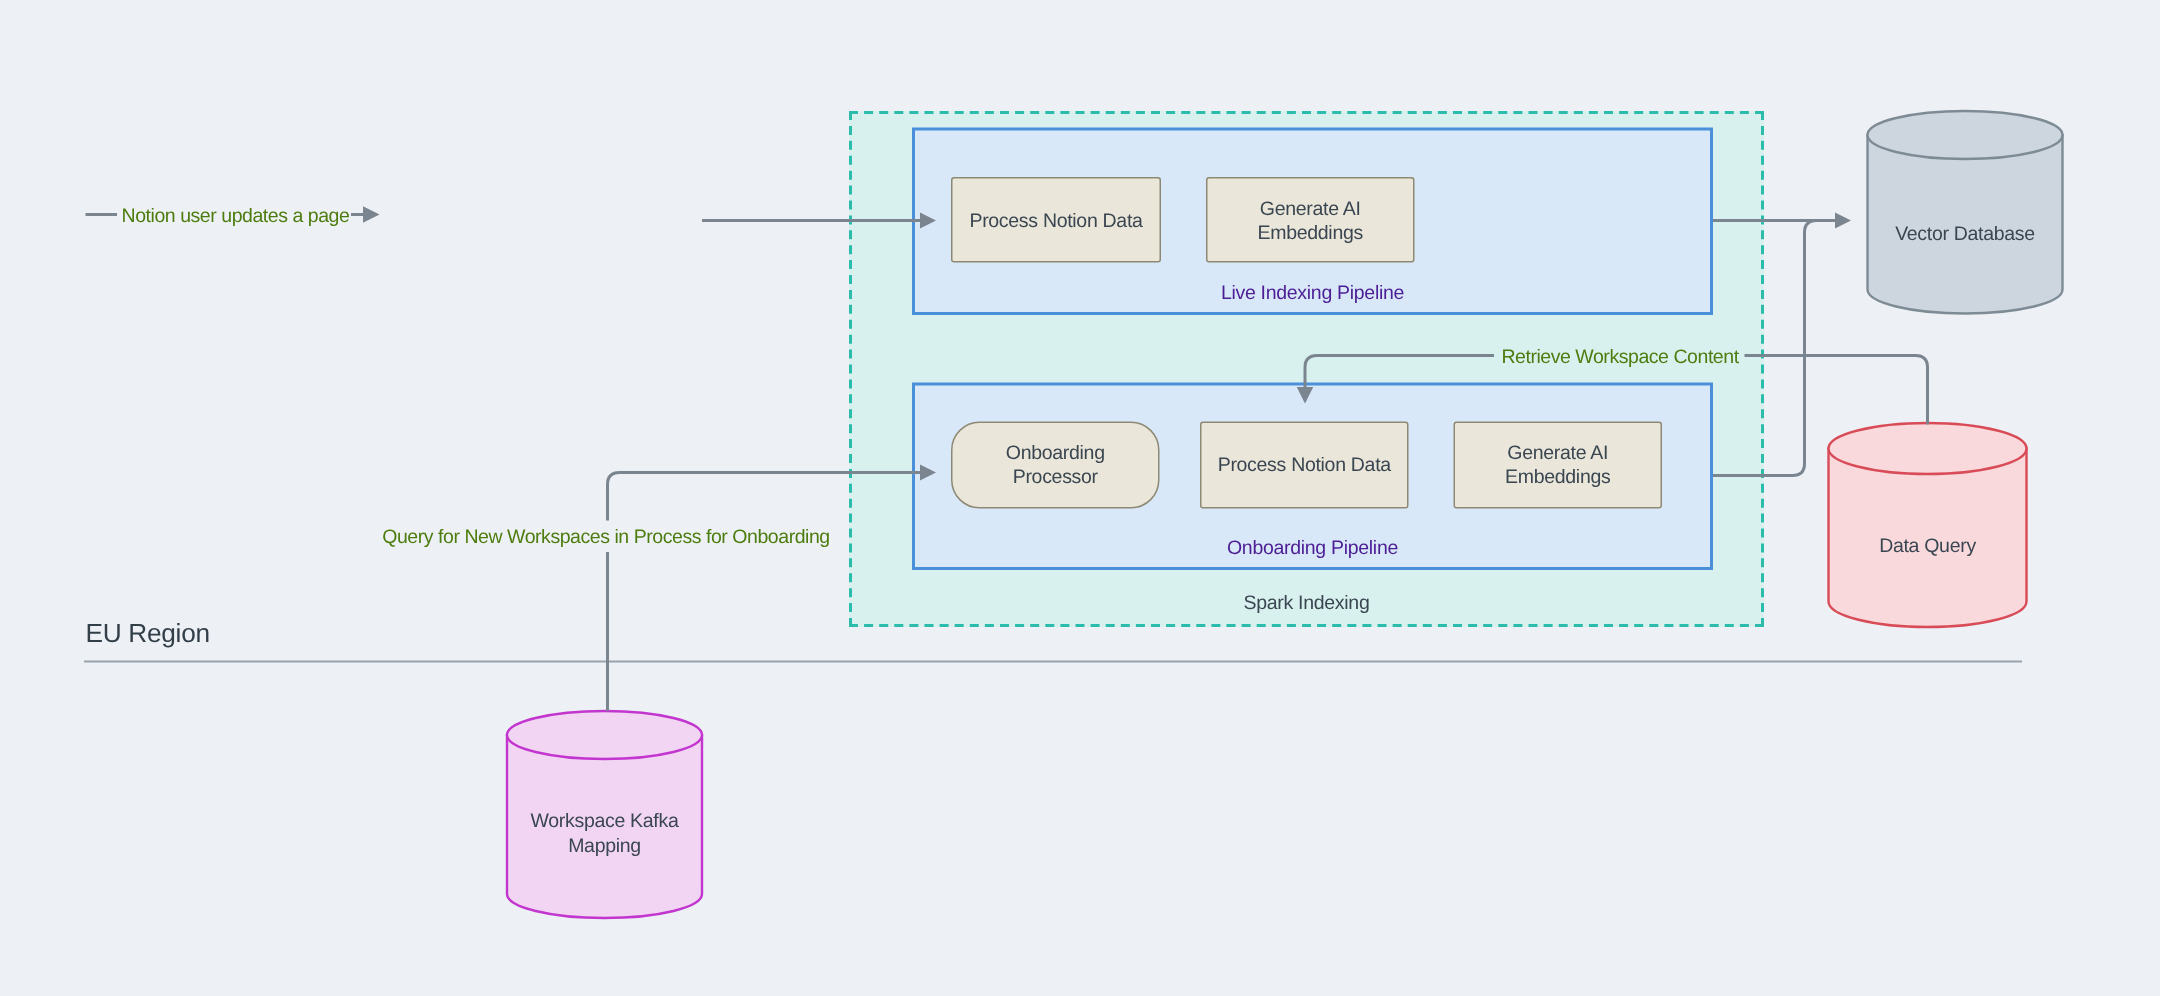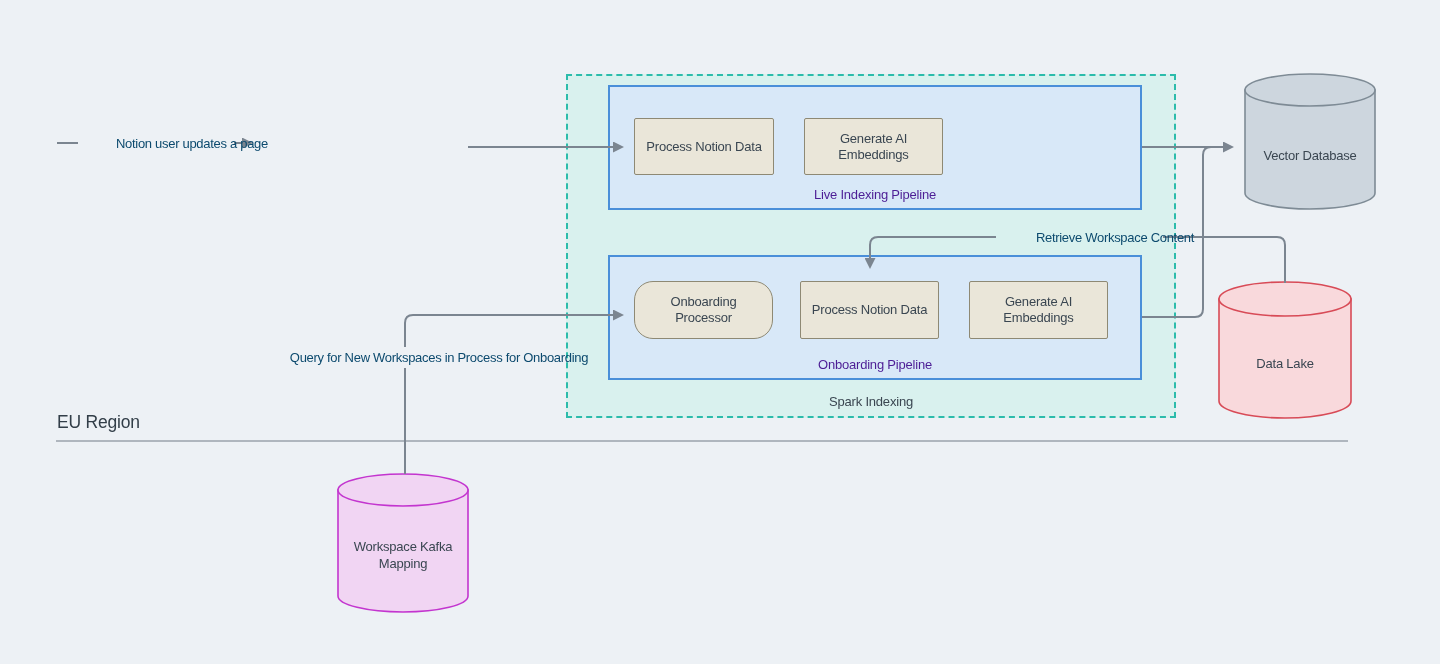--- a/index.html
+++ b/index.html
@@ -49,23 +49,22 @@
     border-radius:2px;
     padding:0 8px;
   }
   .container-title {
     position:absolute; left:0; right:0; bottom:7px;
     font-size:13px; letter-spacing:-0.2px; color:#3a4651; text-align:center;
   }
   .edge-label {
     font-size:13px;
     letter-spacing:-0.3px;
-    color:#0c4a6e;
+    color:#4d7c0f;
     white-space:nowrap;
-    margin-left:35px;
   }
   .cyl-label {
     font-size:13px; letter-spacing:-0.2px; line-height:17px;
     color:#3a4651; text-align:center;
     display:flex; align-items:center; justify-content:center;
   }
   .region-title {
     left:57px; top:412px;
     font-size:17.5px; letter-spacing:-0.2px;
     color:#323e48;
@@ -134,21 +133,21 @@
     <path class="conn" d="M 1142,317 H 1195 Q 1203,317 1203,309 V 155 Q 1203,147 1211,147 H 1226"></path>
 
     <path class="conn" d="M 996,237 H 878 Q 870,237 870,245 V 267" marker-end="url(#arrow)"></path>
     <path class="conn" d="M 1163,237 H 1277 Q 1285,237 1285,245 V 283"></path>
 
     <path class="conn" d="M 405,474 V 368"></path>
     <path class="conn" d="M 405,347 V 323 Q 405,315 413,315 H 622" marker-end="url(#arrow)"></path>
   </svg>
 
   <div class="abs cyl-label" style="left:1245px; top:140px; width:130px; height:30px;">Vector Database</div>
-  <div class="abs cyl-label" style="left:1220px; top:348px; width:130px; height:30px;">Data Lake</div>
+  <div class="abs cyl-label" style="left:1220px; top:348px; width:130px; height:30px;">Data Query</div>
   <div class="abs cyl-label" style="left:338px; top:530px; width:130px; height:50px;">Workspace Kafka Mapping</div>
 
   <div class="abs edge-label" style="left:81px; top:136px;">Notion user updates a page</div>
   <div class="abs edge-label" style="left:999px; top:230px; width:162px; text-align:center;">Retrieve Workspace Content</div>
   <div class="abs edge-label" style="left:249px; top:350px; width:310px; text-align:center;">Query for New Workspaces in Process for Onboarding</div>
 
   <div class="abs region-title">EU Region</div>
 
 </div>
 

